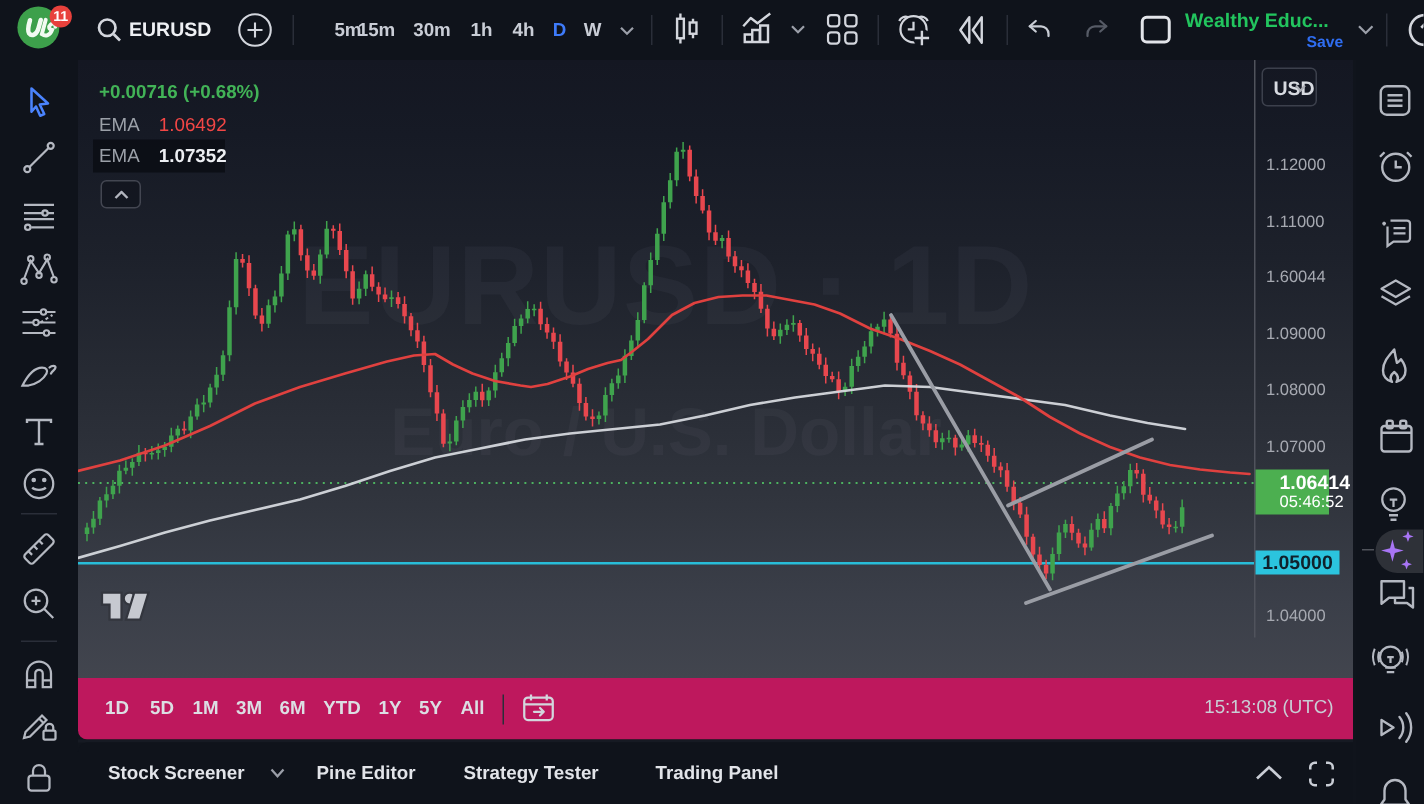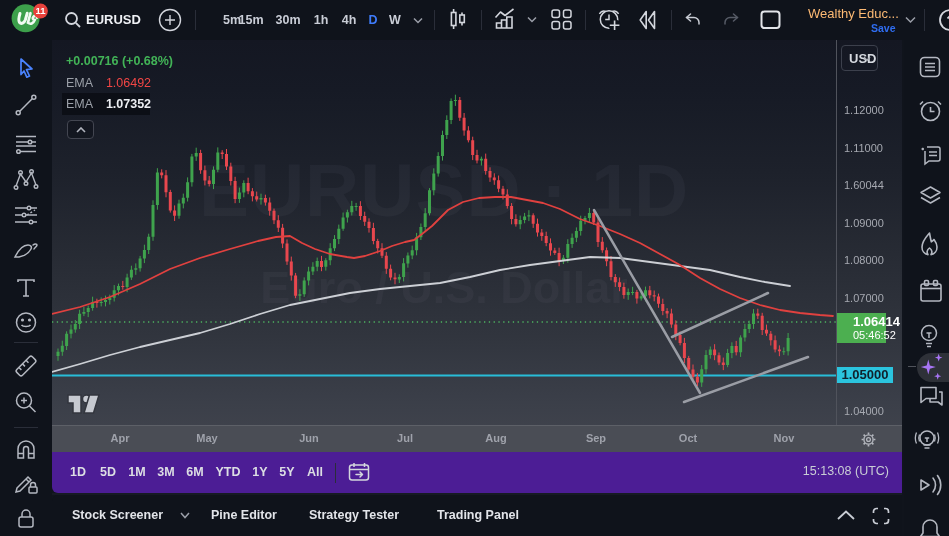--- a/index.html
+++ b/index.html
@@ -20,21 +20,21 @@
  background:linear-gradient(180deg,#141722 0%,#161a25 12%,#1d212b 32%,#272b34 52%,#31353e 72%,#3b3f49 88%,#42454e 100%);}
 #axisrow{position:absolute;left:0;top:385px;width:850px;height:27px;background:#4a4d55;border-top:1px solid #5d6067;}
 .mon{position:absolute;top:6px;font-size:11px;font-weight:700;color:#9fa2ab;transform:translateX(-50%);}
 .plabel{position:absolute;left:792px;font-size:11px;color:#a6a9b1;transform:translateY(-50%);}
 
 #wm1{position:absolute;left:392px;top:150px;transform:translate(-50%,-50%);font-size:75px;font-weight:700;color:rgba(205,215,230,0.042);white-space:nowrap;letter-spacing:1px;}
 #wm2{position:absolute;left:392px;top:248px;transform:translate(-50%,-50%);font-size:45px;font-weight:700;color:rgba(205,215,230,0.042);white-space:nowrap;}
 
 .leg{position:absolute;font-size:12.5px;color:#b0b4bd;}
 
-#rangerow{position:absolute;left:52px;top:452px;width:850px;height:41px;background:#4c1d95;border-radius:0 0 0 6px;}
+#rangerow{position:absolute;left:52px;top:452px;width:850px;height:41px;background:#be185d;border-radius:0 0 0 6px;}
 .rbtn{position:absolute;top:0;height:41px;line-height:41px;font-size:12.5px;font-weight:700;color:#dcdee3;text-align:center;transform:translateX(-50%);}
 #panelrow{position:absolute;left:52px;top:495px;width:850px;height:41px;background:#0f131b;border-radius:6px 0 0 0;}
 .ptab{position:absolute;top:0;height:41px;line-height:41px;font-size:12.5px;font-weight:700;color:#e2e4e9;}
 #gap1{position:absolute;left:52px;top:493px;width:850px;height:2px;background:#161a23;}
 svg{display:block;}
 </style></head>
 <body>
 <div id="page">
 
 <div id="chart">
@@ -56,35 +56,20 @@
 
     <line x1="784.5" y1="0" x2="784.5" y2="385" stroke="#50535c" stroke-width="1"></line>
 
     <g transform="translate(15,352)" fill="#c6c9d0">
       <path d="M1 3 h13 v18 h-8 v-10 h-5 z" stroke="#33363e" stroke-width="1.5"></path>
       <circle cx="19.5" cy="7" r="4" stroke="#33363e" stroke-width="1.5"></circle>
       <path d="M17 21 L22.5 3 h9.5 L26.5 21 z" stroke="#33363e" stroke-width="1.5"></path>
     </g>
   </svg>
 
-  <div id="axisrow">
-    <div class="mon" style="left:68px">Apr</div>
-    <div class="mon" style="left:155px">May</div>
-    <div class="mon" style="left:257px">Jun</div>
-    <div class="mon" style="left:353px">Jul</div>
-    <div class="mon" style="left:444px">Aug</div>
-    <div class="mon" style="left:544px">Sep</div>
-    <div class="mon" style="left:636px">Oct</div>
-    <div class="mon" style="left:732px">Nov</div>
-    <svg class="abs" style="left:808px;top:5px" width="17" height="17" viewBox="0 0 17 17" fill="none" stroke="#b3b6bd">
-      <circle cx="8.5" cy="8.5" r="4.6" stroke-width="1.4"></circle>
-      <circle cx="8.5" cy="8.5" r="1.9" stroke-width="1.3"></circle>
-      <path stroke-width="1.7" d="M13.5 8.5 H15.4 M12 12 L13.4 13.4 M8.5 13.5 V15.4 M5 12 L3.6 13.4 M3.5 8.5 H1.6 M5 5 L3.6 3.6 M8.5 3.5 V1.6 M12 5 L13.4 3.6"></path>
-    </svg>
-  </div>
 
   <div class="plabel" style="top:70px">1.12000</div>
   <div class="plabel" style="top:108px">1.11000</div>
   <div class="plabel" style="top:145px">1.60044</div>
   <div class="plabel" style="top:183px">1.09000</div>
   <div class="plabel" style="top:220px">1.08000</div>
   <div class="plabel" style="top:258px">1.07000</div>
   <div class="plabel" style="top:371px">1.04000</div>
 
   <div class="abs" style="left:789px;top:5px;width:37px;height:26px;border:1px solid #3c404c;border-radius:4px;">
@@ -188,21 +173,21 @@
   </svg>
   <svg class="abs" style="left:724px;top:13px" width="15" height="12" viewBox="0 0 15 12" fill="none" stroke="#565b66" stroke-width="1.5">
     <path d="M13.5 4.5 h-7.5 a5 5 0 0 0 -5 5 v1.5" stroke-linecap="round"></path>
     <path d="M9.5 1 L13.5 4.5 L9.5 8" stroke-linecap="round" stroke-linejoin="round"></path>
   </svg>
 
   <svg class="abs" style="left:760px;top:10px" width="21" height="20" viewBox="0 0 21 20" fill="none" stroke="#e2e4e9" stroke-width="2">
     <rect x="1.5" y="1.5" width="18" height="16.5" rx="3"></rect>
   </svg>
 
-  <div class="abs" style="left:808px;top:6px;width:100px;font-size:13px;font-weight:400;color:#fdba74;white-space:nowrap;">Wealthy Educ...</div>
+  <div class="abs" style="left:790px;top:6px;width:100px;font-size:13px;font-weight:700;color:#22c55e;white-space:nowrap;">Wealthy Educ...</div>
   <div class="abs" style="left:832px;top:22px;font-size:10.5px;font-weight:600;color:#2f6df0;padding-left:39px;">Save</div>
   <svg class="abs" style="left:905px;top:16px" width="11" height="8" viewBox="0 0 11 8" fill="none" stroke="#9a9ea8" stroke-width="1.5">
         <path d="M1 1.5 L5.5 6 L10 1.5"></path>
       </svg>
   <div class="vsep" style="left:924px;top:9px;height:22px;"></div>
   <svg class="abs" style="left:937px;top:7px" width="26" height="26" viewBox="0 0 26 26" fill="none" stroke="#d3d6dd" stroke-width="1.8">
     <circle cx="13" cy="13" r="10"></circle>
         <path d="M14 18 V8 M14 8 l-3.5 3.5"></path>
   </svg>
 </div>

